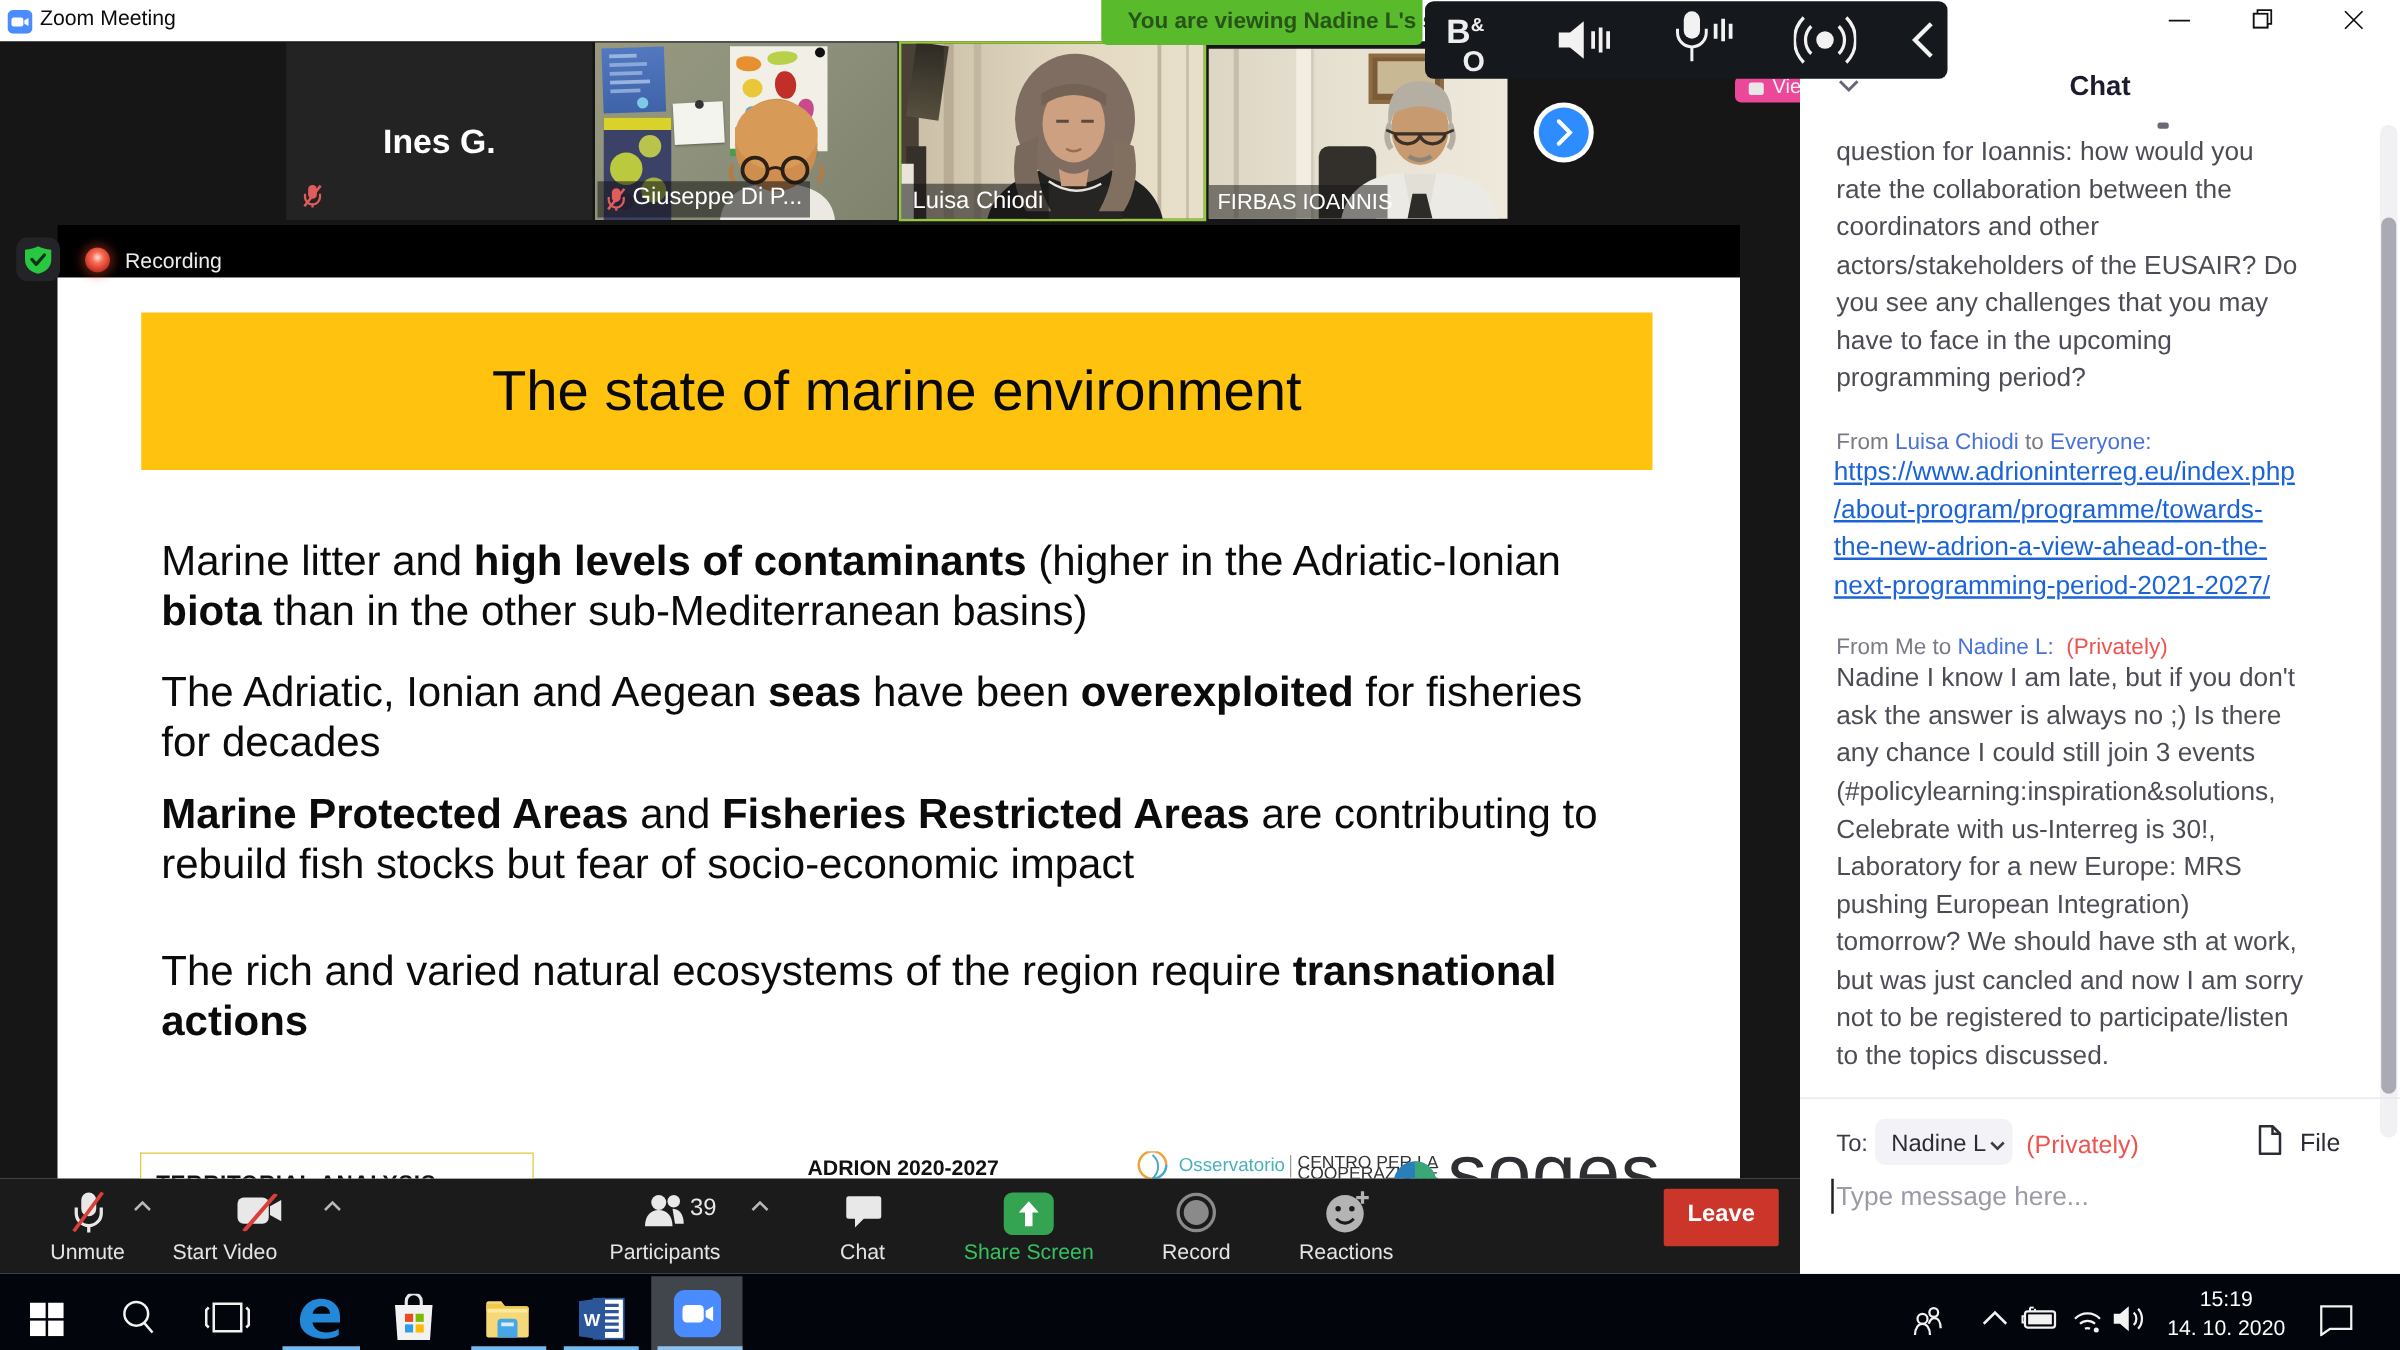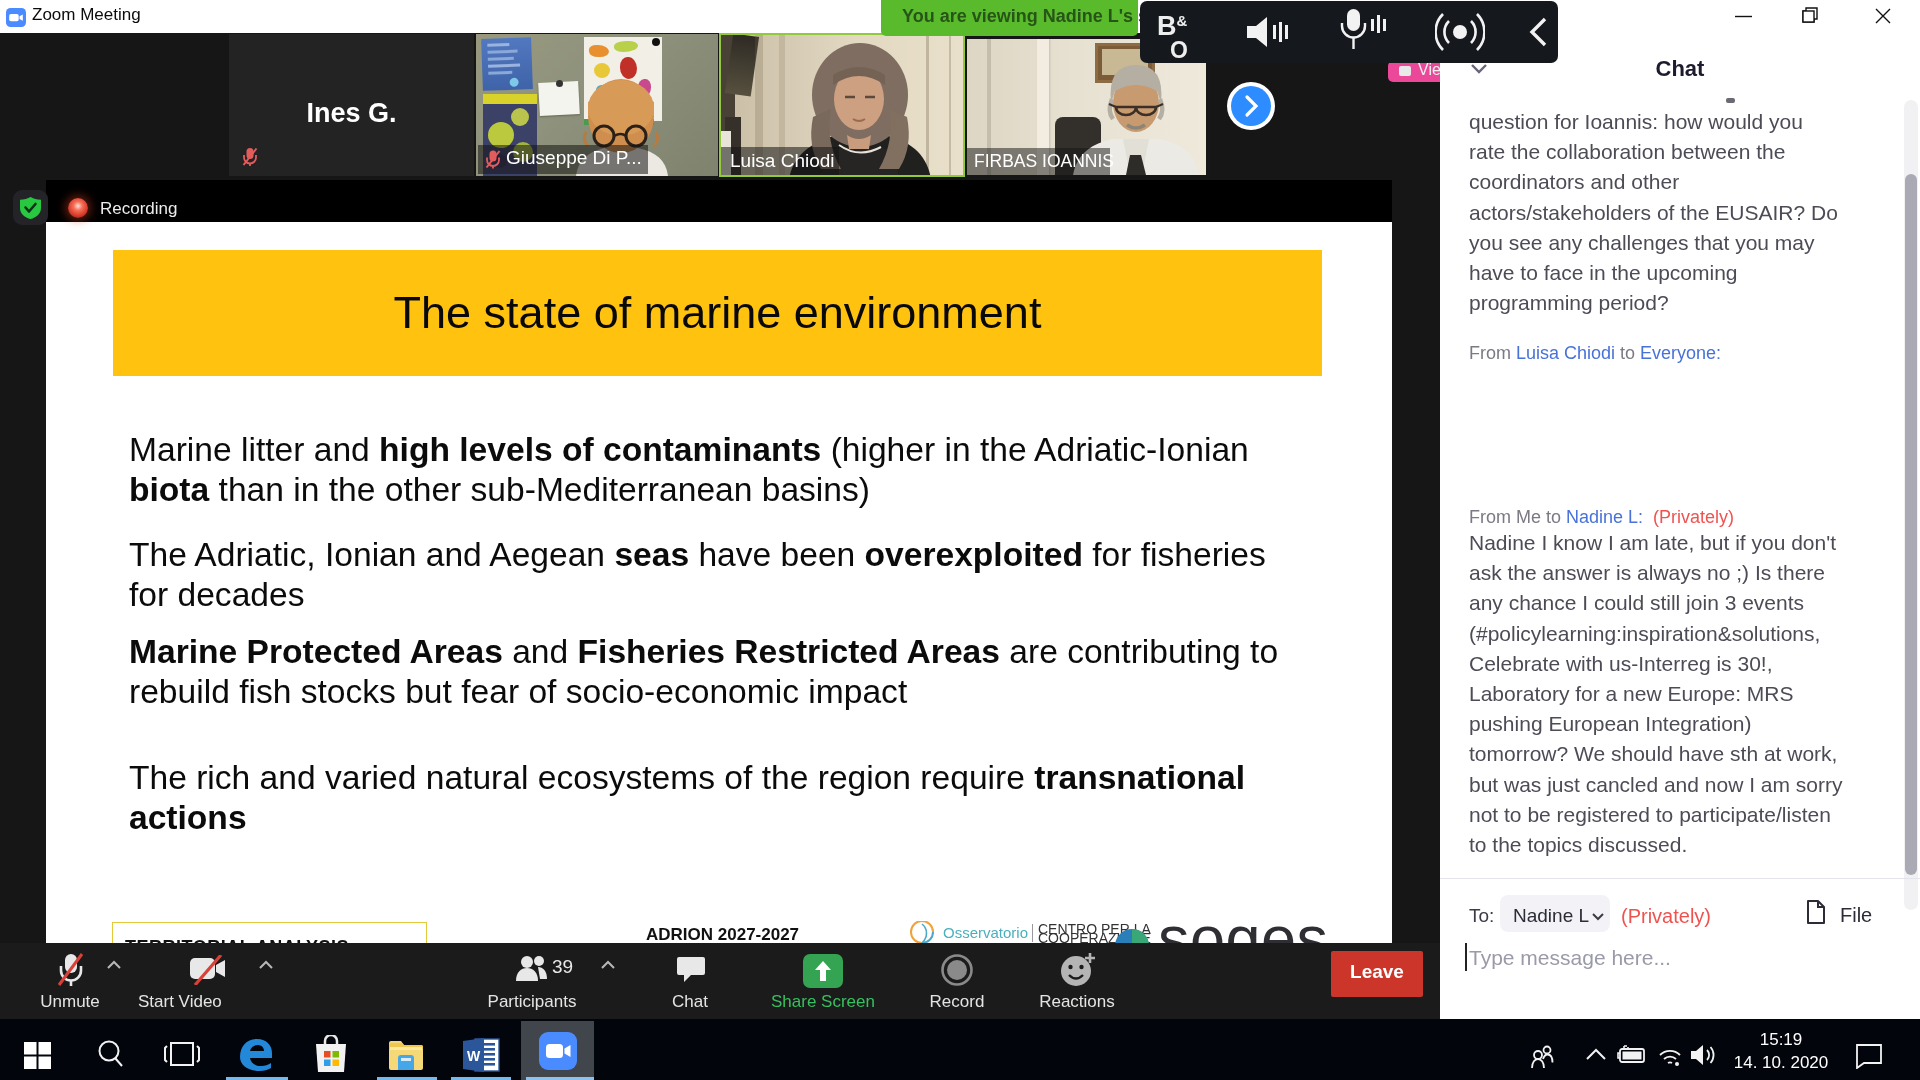--- a/index.html
+++ b/index.html
@@ -49,21 +49,21 @@
       rebuild fish stocks but fear of socio-economic impact
     </div>
     <div class="abs" style="left:83px;top:536px;font-size:33.6px;line-height:40px;color:#0b0b0b;">
       The rich and varied natural ecosystems of the region require <b>transnational</b><br>
       <b>actions</b>
     </div>
 
     <div class="abs" style="left:66px;top:700px;width:315px;height:40px;border:1.5px solid #e3c83c;background:#fff;">
       <div class="abs" style="left:12px;top:14px;font-size:18px;font-weight:bold;color:#111;letter-spacing:.5px;">TERRITORIAL ANALYSIS</div>
     </div>
-    <div class="abs" style="left:600px;top:703px;font-size:17px;font-weight:bold;color:#111;">ADRION 2027-2027</div>
+    <div class="abs" style="left:600px;top:703px;font-size:17px;font-weight:bold;color:#111;">ADRION 2020-2027</div>
 
     <svg class="abs" style="left:862px;top:699px" width="70" height="25" viewBox="0 0 70 25">
       <path d="M14 22 A11 11 0 1 1 25 11" fill="none" stroke="#f0a23c" stroke-width="2"></path>
       <path d="M25 11 A11 11 0 0 1 14 22" fill="none" stroke="#4aa8c8" stroke-width="2"></path>
       <path d="M14 3 C20 8 20 16 14 22" fill="none" stroke="#4aa8c8" stroke-width="1.6"></path>
     </svg>
     <div class="abs" style="left:897px;top:702px;font-size:15px;color:#49b0bc;text-align:right;">Osservatorio</div>
     <div class="abs" style="left:986px;top:702px;height:18px;border-left:1px solid #999;"></div>
     <div class="abs" style="left:992px;top:703px;font-size:14px;font-weight:normal;color:#333;line-height:9px;">CENTRO PER LA<br>COOPERAZIONE</div>
 
@@ -425,20 +425,26 @@
     question for Ioannis: how would you<br>
     rate the collaboration between the<br>
     coordinators and other<br>
     actors/stakeholders of the EUSAIR? Do<br>
     you see any challenges that you may<br>
     have to face in the upcoming<br>
     programming period?
   </div>
 
   <div class="abs" style="left:29px;top:310px;font-size:18px;color:#7a7a84;">From <span style="color:#4872d8;">Luisa Chiodi</span> to <span style="color:#4872d8;">Everyone:</span></div>
+  <div class="abs" style="left:27px;top:330px;font-size:21px;line-height:30.2px;color:#1a64d8;text-decoration:underline;">
+    https://www.adrioninterreg.eu/index.php<br>
+    /about-program/programme/towards-<br>
+    the-new-adrion-a-view-ahead-on-the-<br>
+    next-programming-period-2021-2027/
+  </div>
 
   <div class="abs" style="left:29px;top:474px;font-size:18px;color:#7a7a84;">From Me to <span style="color:#4872d8;">Nadine L:</span>&nbsp; <span style="color:#ef5350;">(Privately)</span></div>
   <div class="abs" style="left:29px;top:495px;font-size:21px;line-height:30.2px;color:#4c4c56;">
     Nadine I know I am late, but if you don't<br>
     ask the answer is always no ;) Is there<br>
     any chance I could still join 3 events<br>
     (#policylearning:inspiration&amp;solutions,<br>
     Celebrate with us-Interreg is 30!,<br>
     Laboratory for a new Europe: MRS<br>
     pushing European Integration)<br>

